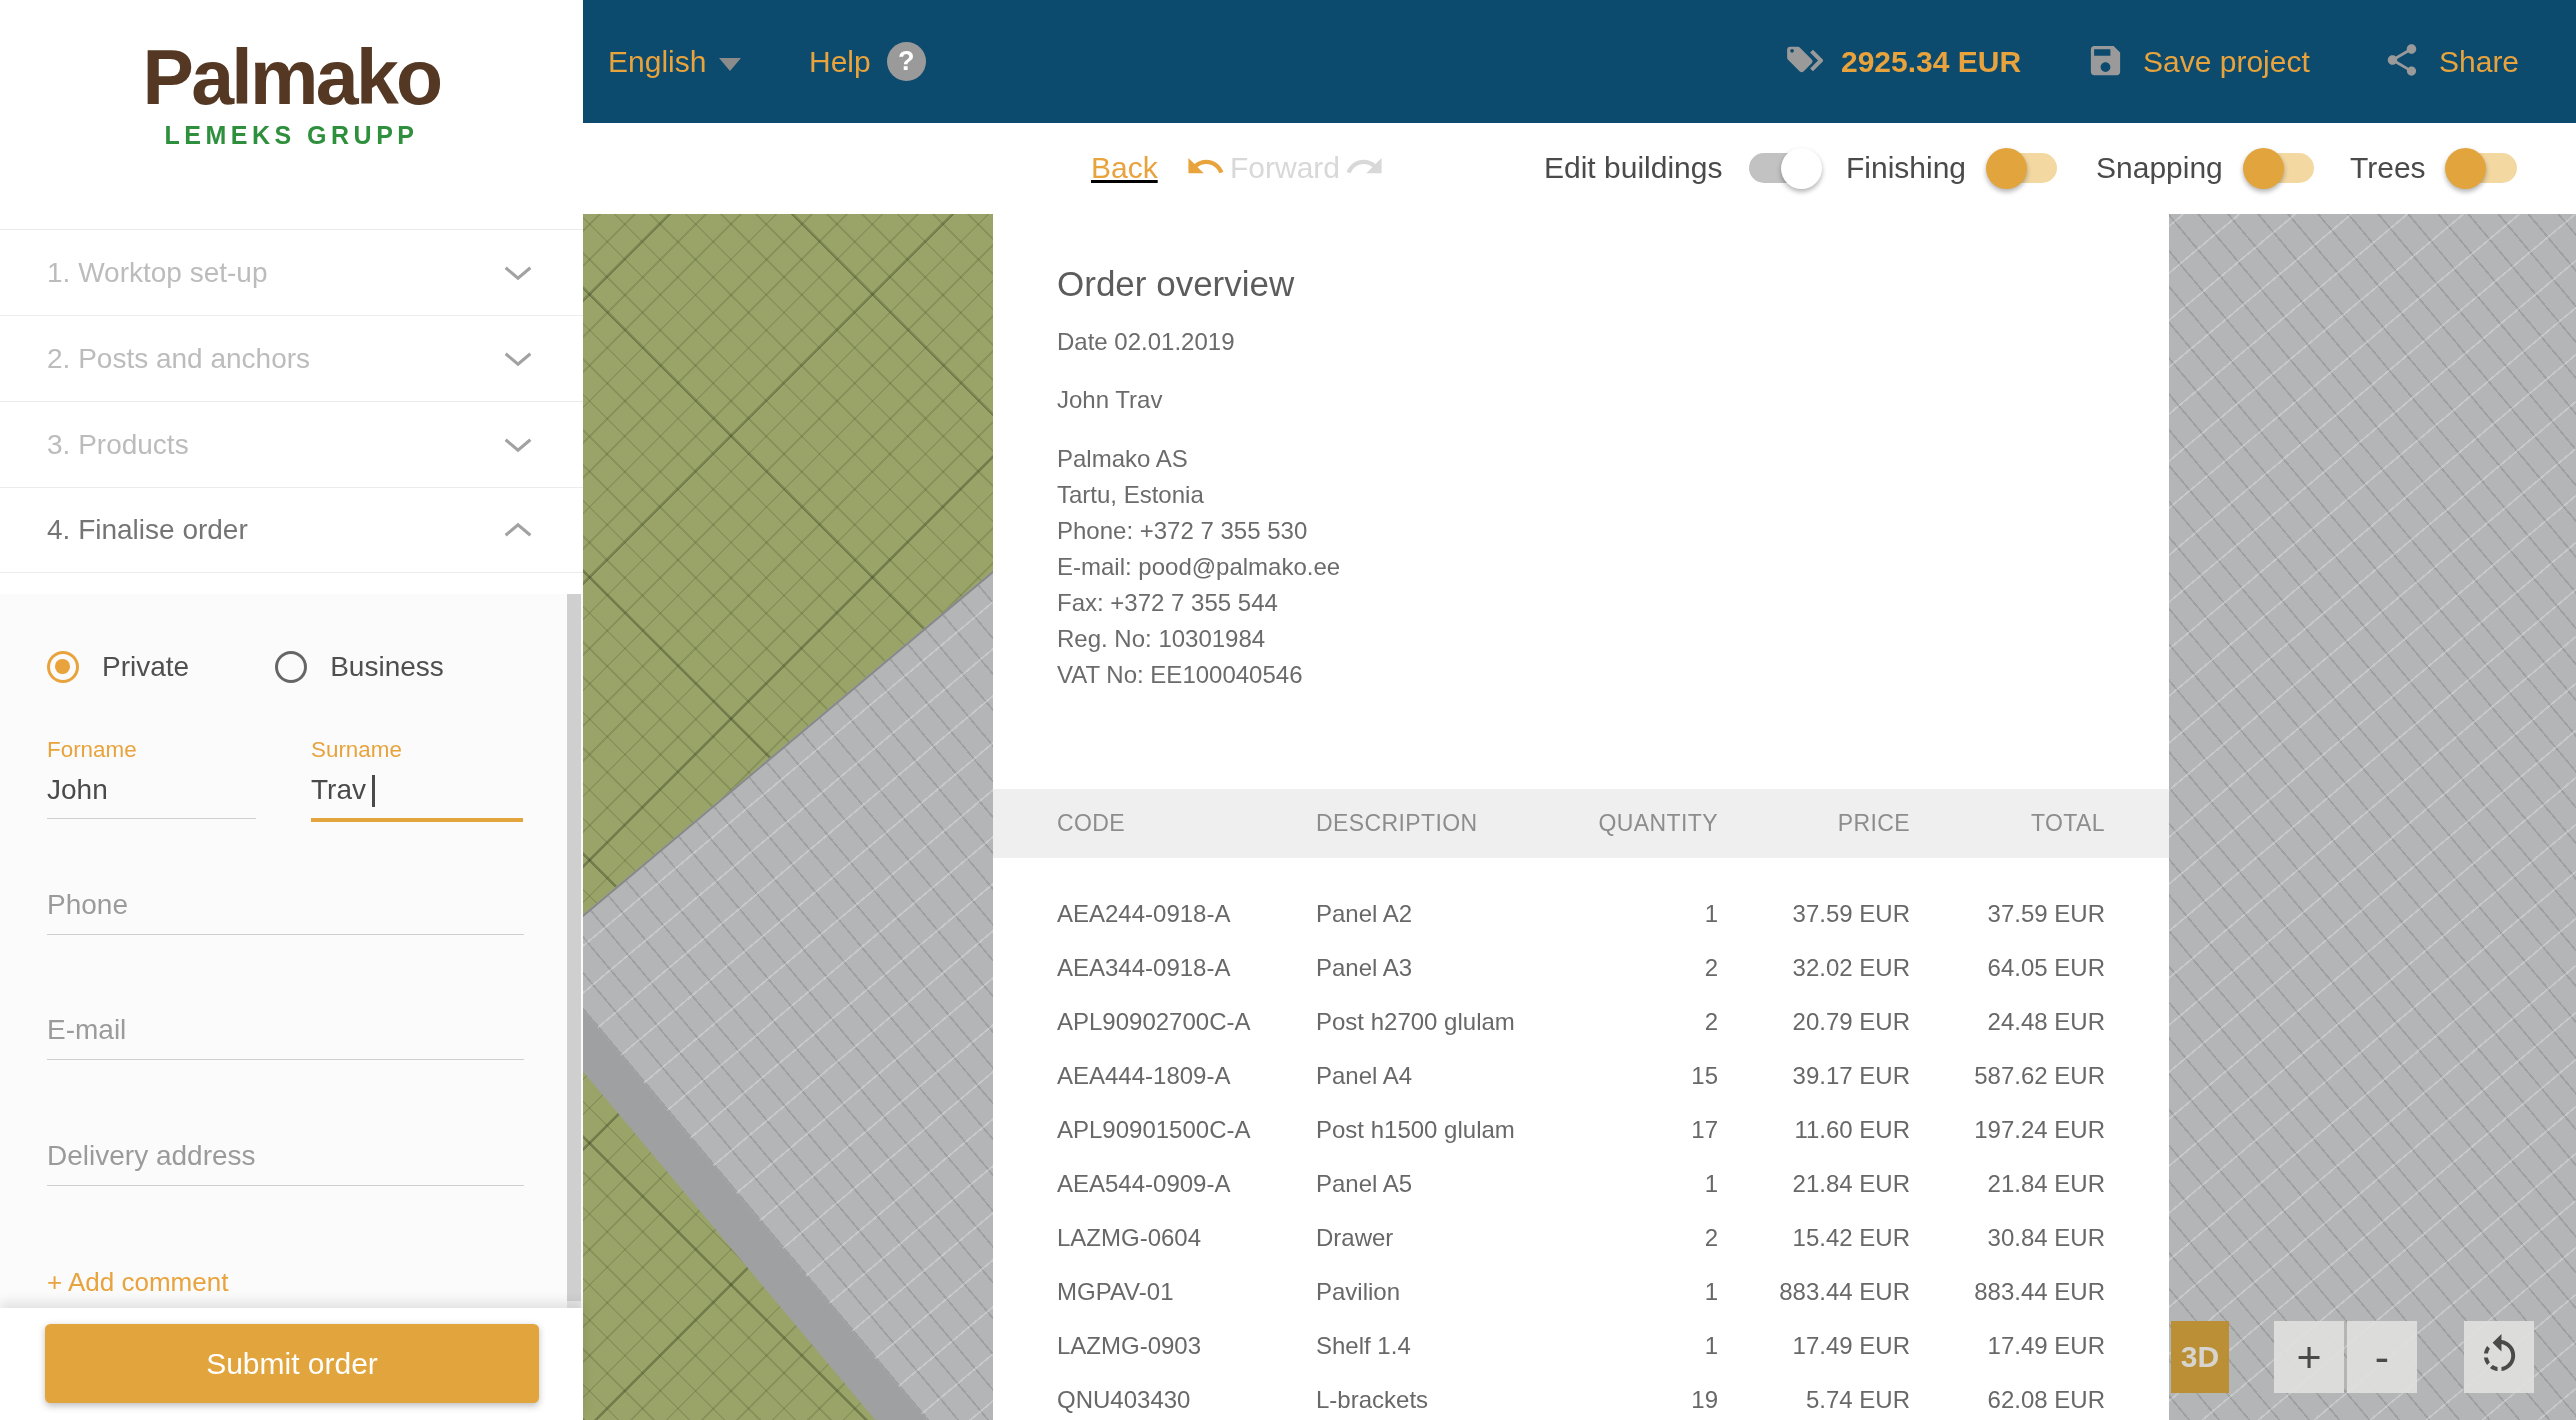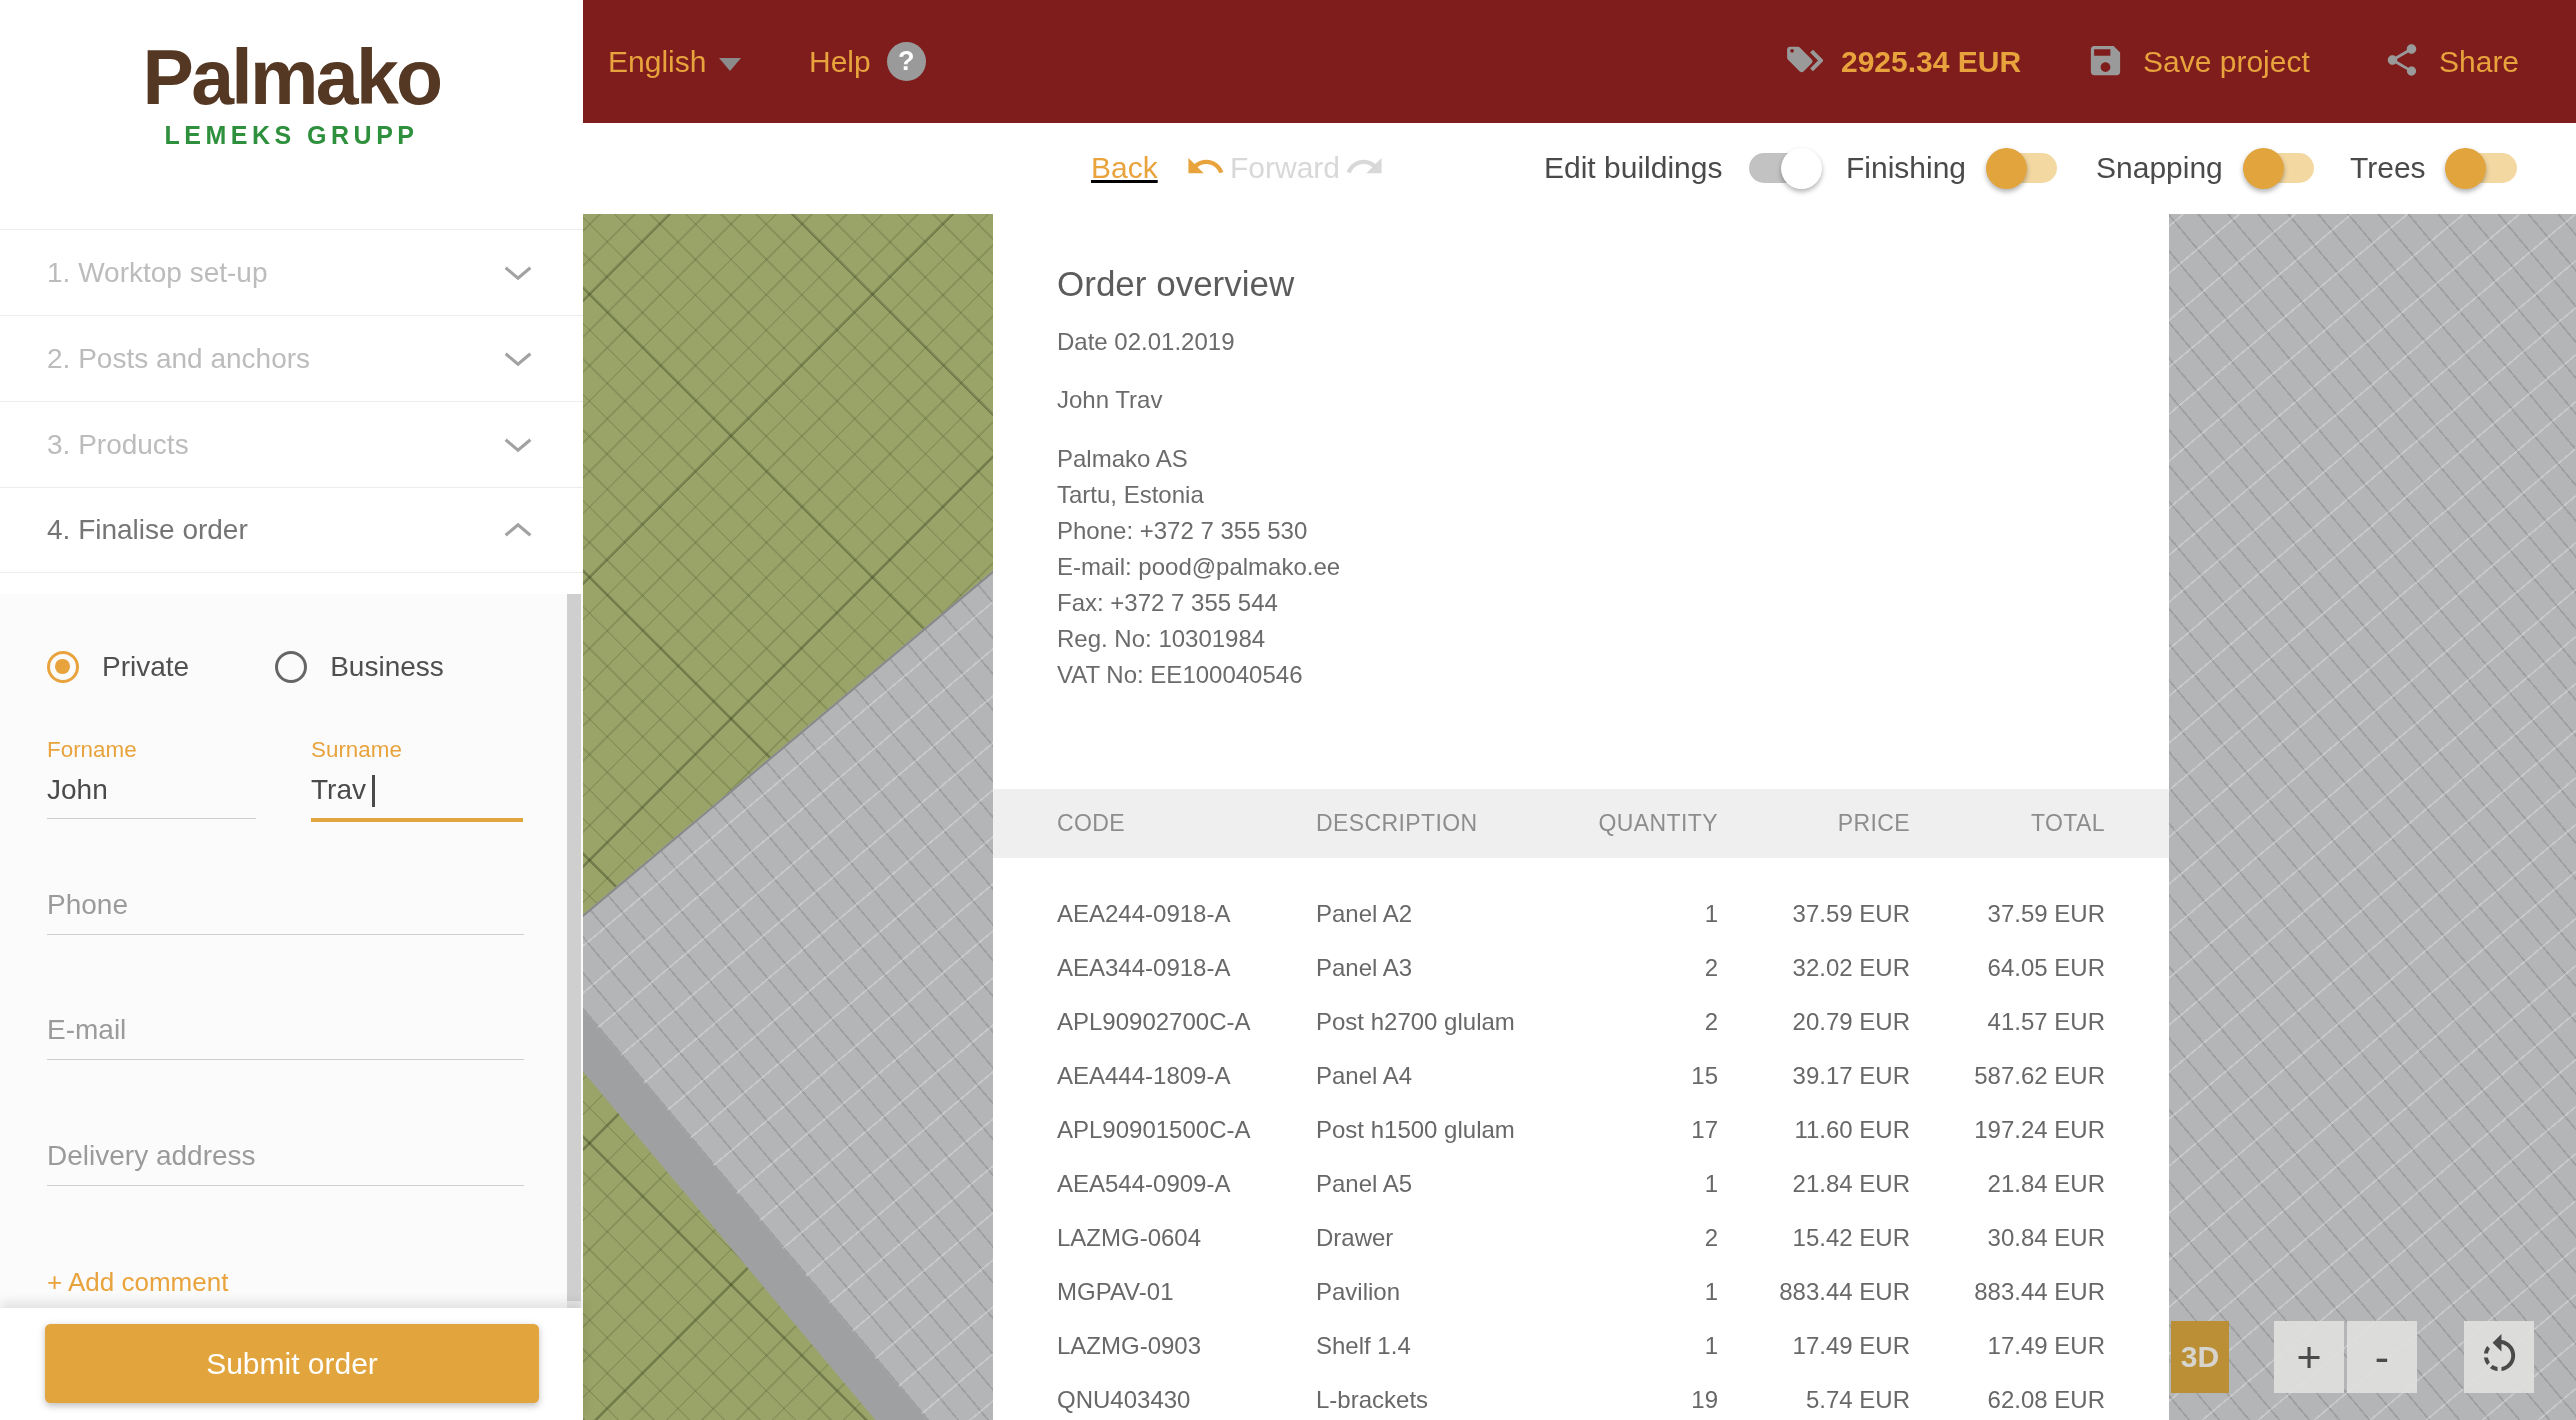--- a/index.html
+++ b/index.html
@@ -1,20 +1,20 @@
 <!DOCTYPE html>
 <html style="font-size:14.3px"><head>
 <meta charset="utf-8">
 <style>
   * { margin:0; padding:0; box-sizing:border-box; }
   html,body { width:2576px; height:1420px; overflow:hidden; }
   body { font-family:"Liberation Sans", sans-serif; background:#fff; position:relative; }
 
   
-  .topbar { position:absolute; left:583px; top:0; width:1993px; height:123px; background:#7f1d1d; z-index:30; }
+  .topbar { position:absolute; left:583px; top:0; width:1993px; height:123px; background:#0c4a6e; z-index:30; }
   .toolbar { position:absolute; left:583px; top:123px; width:1993px; height:90px; background:#fff; z-index:30; }
   .bar-item { position:absolute; display:flex; align-items:center; }
   .lang { left:25px; top:0; height:123px; gap:12.5px; cursor:pointer; }
   .lang-label { color:#E8A33D; font-size:30px; }
   .caret-down { width:0; height:0; border-left:11.6px solid transparent; border-right:11.6px solid transparent; border-top:13.4px solid #8b8b8b; margin-top:5.4px; }
   .help { left:226px; top:0; height:123px; gap:16px; cursor:pointer; }
   .help-label { color:#E8A33D; font-size:30px; }
   .help-badge { width:39px; height:39px; border-radius:50%; background:#9a9a9a; color:#fff; font-size:27px; font-weight:bold; display:flex; align-items:center; justify-content:center; }
   .price-group { left:1199px; top:0; height:123px; gap:18px; }
   .price-label { color:#E8A33D; font-size:30px; font-weight:bold; }
@@ -312,21 +312,21 @@
       <div class="c-desc">Panel A3</div>
       <div class="c-qty">2</div>
       <div class="c-price">32.02 EUR</div>
       <div class="c-total">64.05 EUR</div>
     </div>
     <div class="trow">
       <div class="c-code">APL90902700C-A</div>
       <div class="c-desc">Post h2700 glulam</div>
       <div class="c-qty">2</div>
       <div class="c-price">20.79 EUR</div>
-      <div class="c-total">41.57 EUR</div>
+      <div class="c-total">24.48 EUR</div>
     </div>
     <div class="trow">
       <div class="c-code">AEA444-1809-A</div>
       <div class="c-desc">Panel A4</div>
       <div class="c-qty">15</div>
       <div class="c-price">39.17 EUR</div>
       <div class="c-total">587.62 EUR</div>
     </div>
     <div class="trow">
       <div class="c-code">APL90901500C-A</div>

